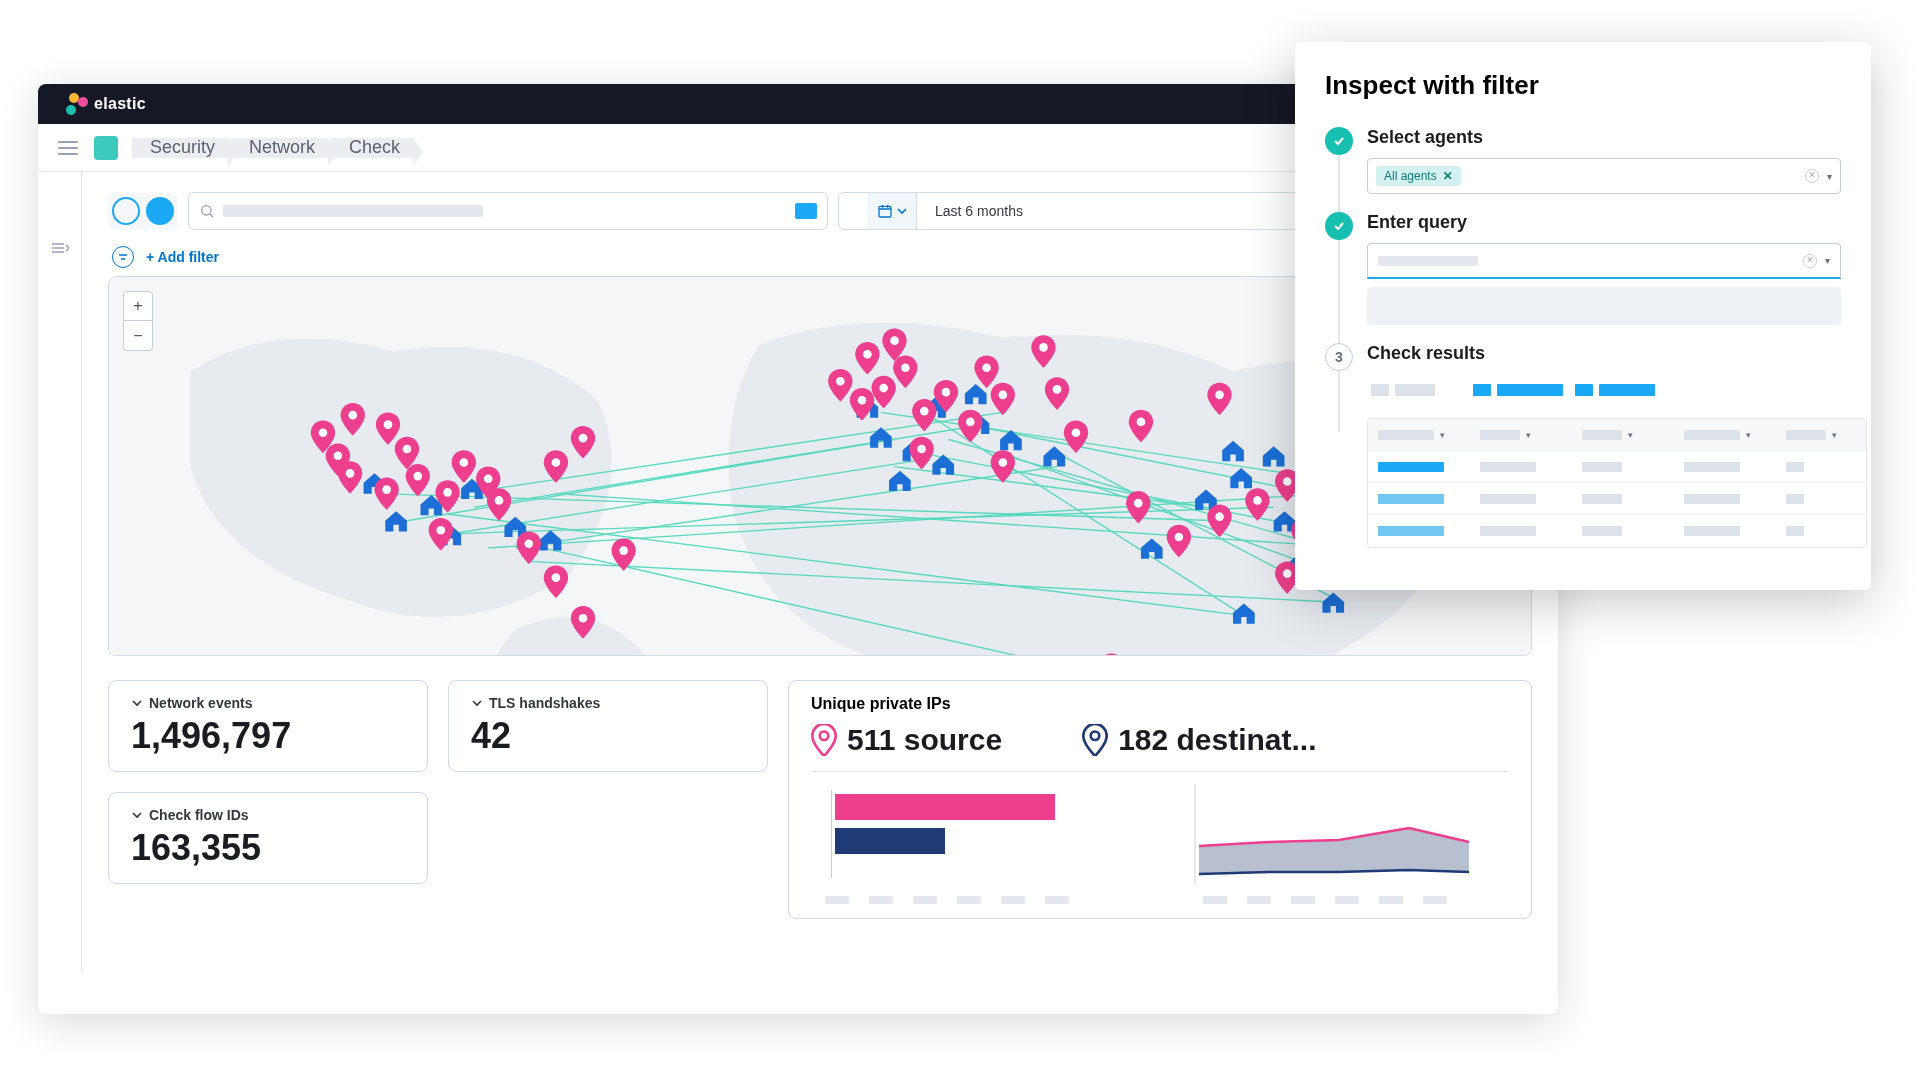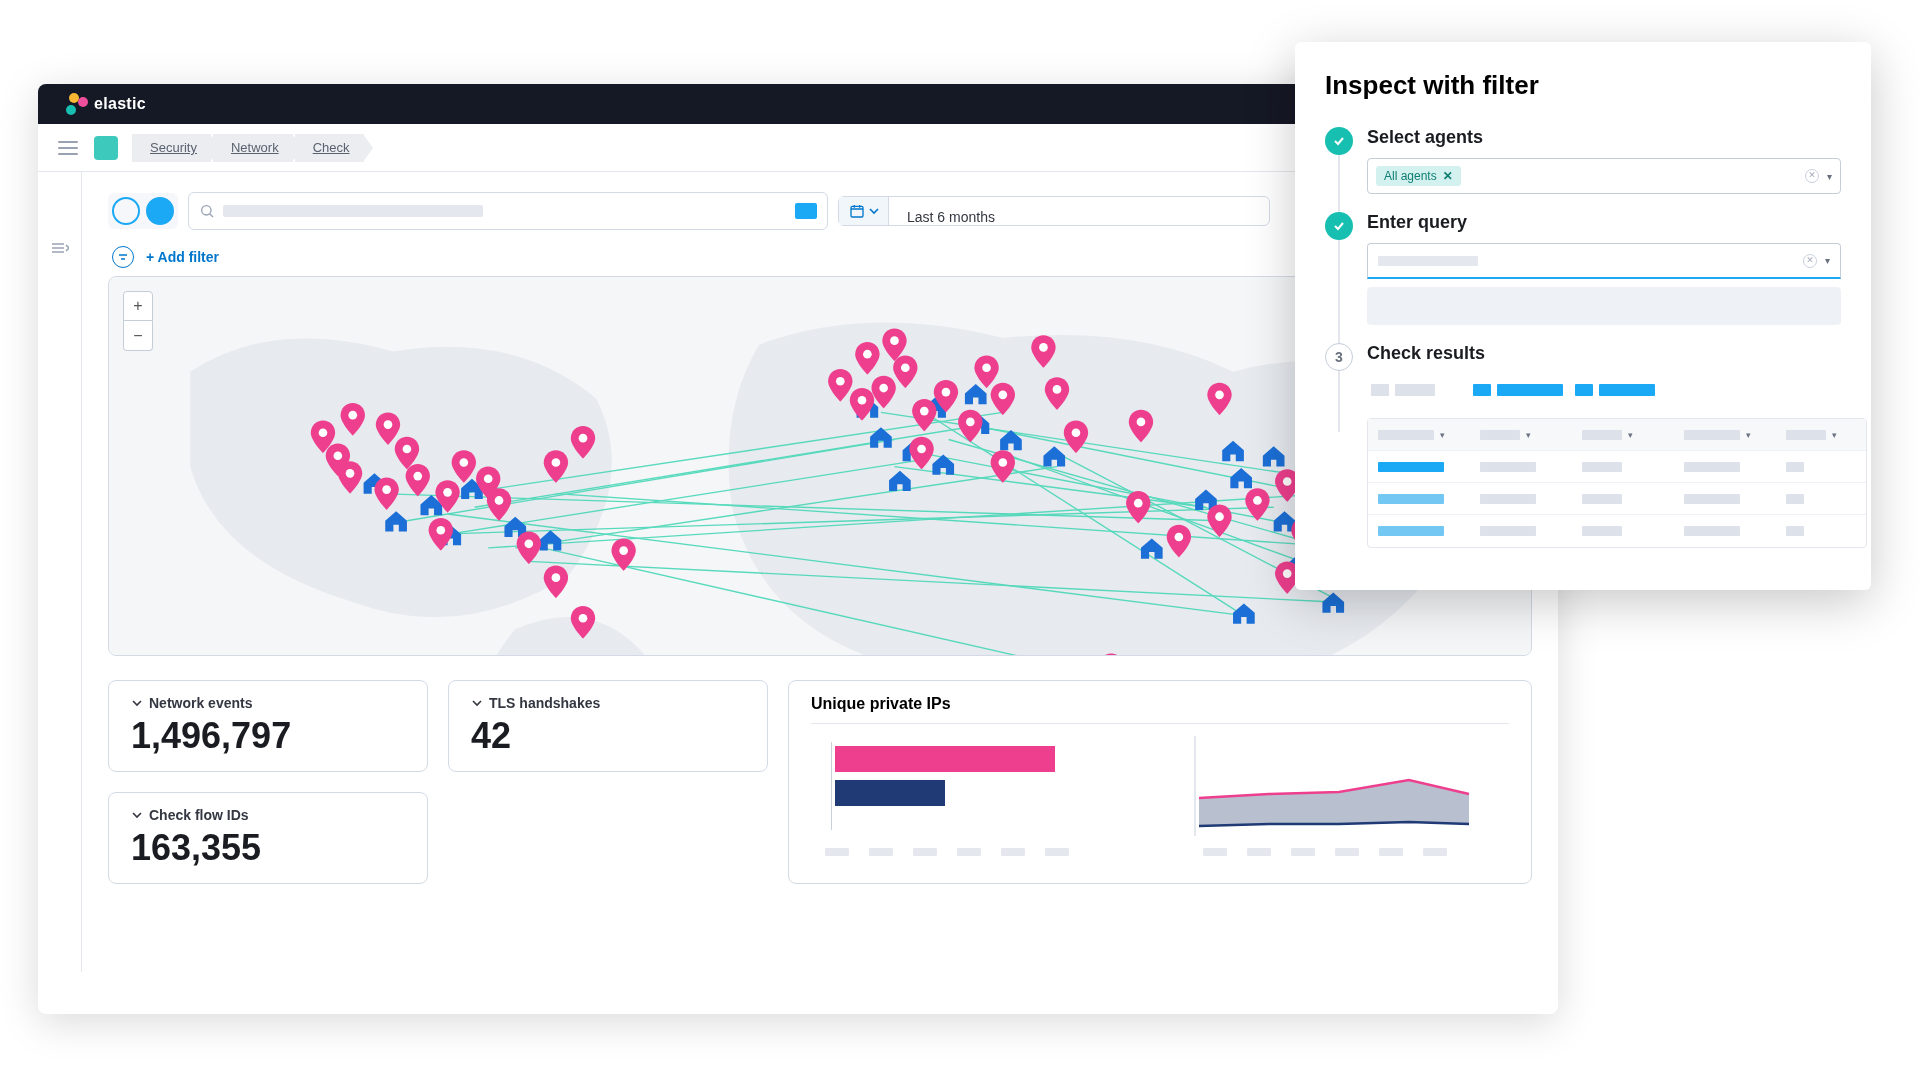--- a/index.html
+++ b/index.html
@@ -14,41 +14,41 @@
 .la { background: #f9b734; left: 3px; top: 0; }
 .lb { background: #ee4f9c; right: 0; top: 4px; }
 .lc { background: #16bfb1; left: 0; bottom: 0; }
 .logo-text { font-weight: 600; font-size: 16px; letter-spacing: .3px; }
 
 .sub-bar { height: 48px; background: #fff; border-bottom: 1px solid #e3e6ec; display: flex; align-items: center; padding: 0 20px; }
 .hamburger { width: 20px; height: 14px; display: flex; flex-direction: column; justify-content: space-between; margin-right: 16px; cursor: pointer; }
 .hamburger span { height: 2px; background: #98a2b3; border-radius: 1px; }
 .sq-accent { width: 24px; height: 24px; background: #3dc9bc; border-radius: 4px; margin-right: 14px; }
 .breadcrumbs { display: flex; align-items: center; gap: 0; }
-.crumb { background: #ecedf1; height: 28px; display: flex; align-items: center; padding: 0 14px 0 18px; font-size: 13px; color: #5a6270; position: relative; cursor: pointer; text-decoration: underline; }
+.crumb { background: #ecedf1; height: 20px; display: flex; align-items: center; padding: 0 14px 0 18px; font-size: 18px; color: #5a6270; position: relative; cursor: pointer; }
 .crumb:after { content: ""; position: absolute; right: -9px; top: 0; width: 0; height: 0; border-top: 14px solid transparent; border-bottom: 14px solid transparent; border-left: 10px solid #ecedf1; z-index: 1; }
 .crumb+.crumb { margin-left: 2px; }
 .sub-right { margin-left: auto; display: flex; align-items: center; gap: 10px; }
 .icon-sm { width: 20px; height: 20px; color: #0077cc; }
 .bar-ph { width: 110px; height: 14px; background: #1ba9f5; border-radius: 2px; }
 
 .collapsed-rail { position: absolute; left: 0; top: 88px; width: 44px; height: 800px; border-right: 1px solid #e3e6ec; display:flex; align-items:flex-start; justify-content:center; padding-top:70px; }
 .rail-icon { color:#9aa4b3; }
 
 .main { position: absolute; left: 44px; right: 0; top: 88px; bottom: 0; padding: 20px 26px; }
 
 .query-row { display: flex; align-items: center; gap: 10px; margin-bottom: 16px; }
 .mode-group { display:flex; gap:6px; background:#f5f7fa; padding:4px; border-radius:6px; }
 .mode-btn { width: 28px; height: 28px; border-radius: 50%; display:flex; align-items:center; justify-content:center; cursor:pointer; }
 .mode-outline { border: 2px solid #1ba9f5; }
 .mode-fill { background: #1ba9f5; border: 2px solid #1ba9f5; }
 .search-box { flex: 1; height: 38px; border: 1px solid #d3dae6; border-radius: 6px; display: flex; align-items: center; padding: 0 10px; gap: 8px; max-width: 640px; }
 .search-box .ph { height: 12px; width: 260px; background: #e4e8ee; border-radius: 2px; }
 .search-box .end { margin-left:auto; width:22px; height:16px; background:#1ba9f5; border-radius:2px; }
-.date-box { height: 30px; border: 1px solid #d3dae6; border-radius: 6px; display: flex; align-items: flex-end; }
+.date-box { height: 38px; border: 1px solid #d3dae6; border-radius: 6px; display: flex; align-items: center; padding-left: 28px; }
 .cal-btn { width:50px; height:100%; display:flex; align-items:center; justify-content:center; gap:4px; border-right:1px solid #d3dae6; color:#0077cc; cursor:pointer; background:#f1f6fb;}
 .date-text { padding: 0 18px; font-size: 14px; color: #343741; min-width: 380px; }
 
 .filter-row { display: flex; align-items: center; gap: 12px; margin-bottom: 8px; padding-left: 4px; }
 .filter-icon { width: 22px; height: 22px; border: 1.5px solid #0077cc; border-radius: 50%; display:flex; align-items:center; justify-content:center; color:#0077cc; font-size:12px; cursor:pointer; }
 .add-filter { color: #0077cc; font-size: 14px; font-weight: 600; cursor: pointer; }
 
 .map-panel { border: 1px solid #d3dae6; border-radius: 8px; background: #f5f6f8; height: 380px; position: relative; overflow: hidden; margin-bottom: 24px; }
 .world { position:absolute; inset:0; }
 .zoom { position: absolute; left: 14px; top: 14px; display:flex; flex-direction:column; }
@@ -547,20 +547,36 @@
                 <path d="M2 4l4 4 4-4" fill="none" stroke="#343741" stroke-width="1.6"></path>
               </svg>
               <span>TLS handshakes</span>
             </div>
           <div class="stat-value">42</div>
         </div>
       </div>
 
       <div class="unique-panel">
         <div class="uhead">Unique private IPs</div>
+        <div class="umetrics">
+          <div class="umetric">
+            <svg class="pin-i" viewBox="0 0 24 30">
+                <path d="M12 0C6 0 1 5 1 11c0 8 11 19 11 19s11-11 11-19C23 5 18 0 12 0z" fill="none" stroke="#ee3f8e" stroke-width="2.5"></path>
+                <circle cx="12" cy="11" r="4" fill="none" stroke="#ee3f8e" stroke-width="2.5"></circle>
+              </svg>
+            <span>511 source</span>
+          </div>
+          <div class="umetric">
+            <svg class="pin-i" viewBox="0 0 24 30">
+                <path d="M12 0C6 0 1 5 1 11c0 8 11 19 11 19s11-11 11-19C23 5 18 0 12 0z" fill="none" stroke="#1f3a75" stroke-width="2.5"></path>
+                <circle cx="12" cy="11" r="4" fill="none" stroke="#1f3a75" stroke-width="2.5"></circle>
+              </svg>
+            <span>182 destinat...</span>
+          </div>
+        </div>
         <hr style="border:none;border-top:1px solid #e3e6ec;margin-bottom:12px">
         <div class="chart-row">
           <div class="mini-chart">
             <div class="bar1"></div>
               <div class="bar2"></div>
             <div style="position:absolute;left:20px;top:6px;bottom:26px;width:1px;background:#c9d0dc"></div>
             <div class="tick-row">
                 <span></span>
                 <span></span>
                 <span></span>

